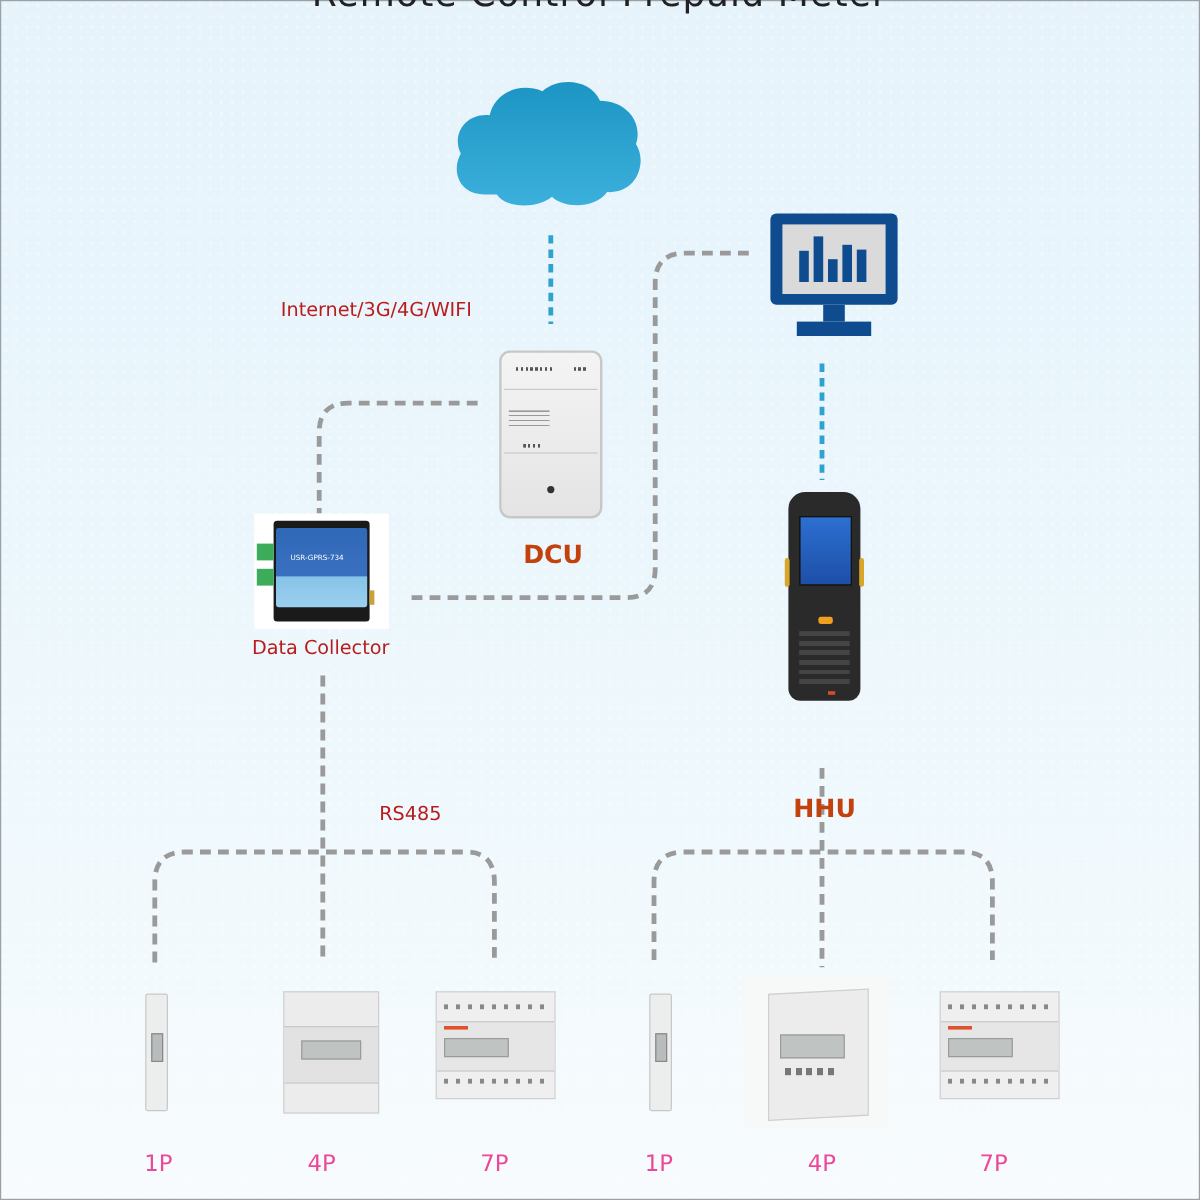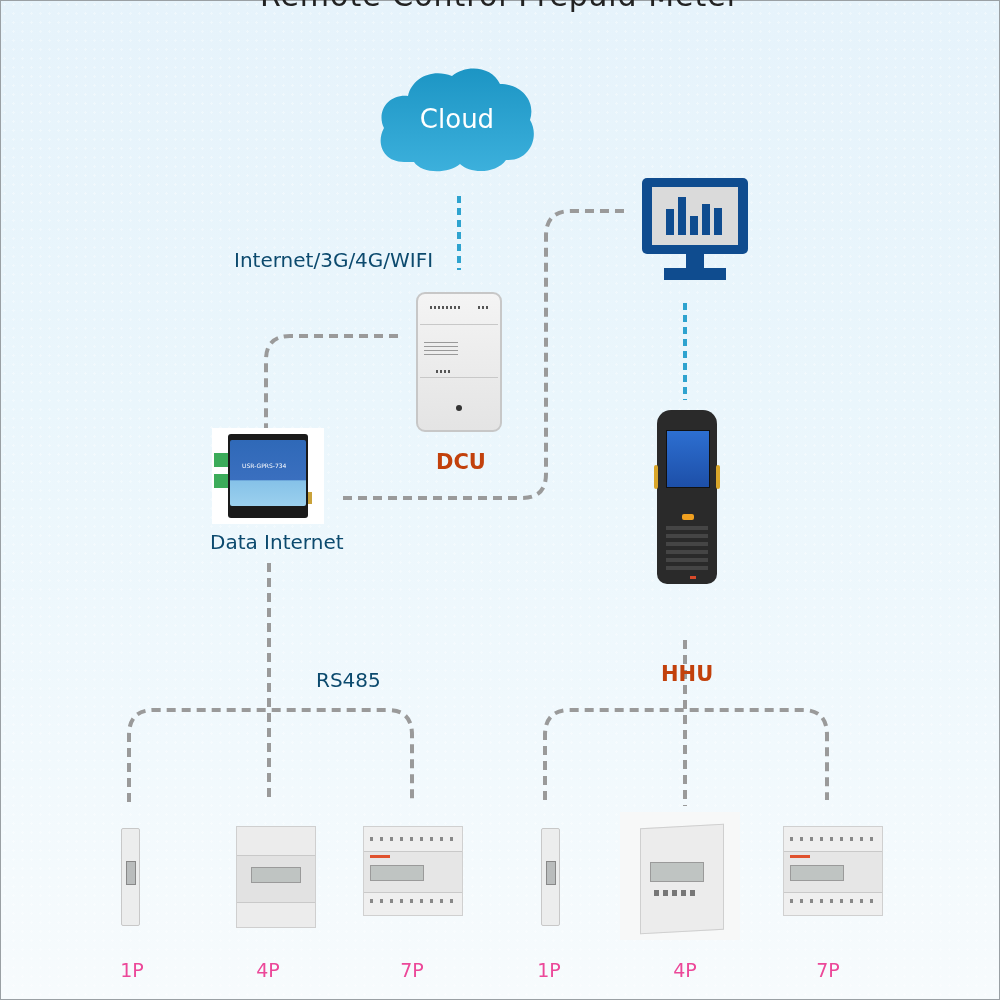--- a/index.html
+++ b/index.html
@@ -5,21 +5,21 @@
   html,body{margin:0;padding:0;}
   body{width:1000px;height:1000px;overflow:hidden;position:relative;
     font-family:"DejaVu Sans",sans-serif;
     background:linear-gradient(180deg,#e6f3fb 0%,#eaf6fc 40%,#f1f9fd 75%,#f7fbfd 100%);}
   .frame{position:absolute;left:0;top:0;width:998px;height:998px;border:1px solid #9aa0a4;box-sizing:content-box;}
   .dots{position:absolute;inset:0;
     background-image:radial-gradient(rgba(255,255,255,.55) 1.2px,transparent 1.4px);
     background-size:9px 9px;opacity:.6;}
   .abs{position:absolute;}
   .title{left:0;width:1000px;top:-22px;text-align:center;font-size:30px;color:#222;letter-spacing:1px;}
-  .label{font-size:20px;color:#0c4a6e;}
+  .label{font-size:16px;color:#b91c1c;}
   .blue-label{font-size:21px;font-weight:bold;color:#c2410c;}
   svg.lines{position:absolute;left:0;top:0;}
   .cloud-text{font-size:26px;color:#fff;}
   .meter-label{font-size:19px;color:#ec4899;width:60px;text-align:center;}
 </style>
 </head>
 <body>
 
 <div class="frame"></div>
 <div class="dots"></div>
@@ -48,21 +48,20 @@
 <div class="abs" style="left:374px;top:62px;width:166px;height:116px;">
   <svg width="166" height="116" viewBox="0 0 166 116">
     <defs>
       <linearGradient id="cg" x1="0" y1="0" x2="0" y2="1">
         <stop offset="0" stop-color="#1c95c4"></stop>
         <stop offset="1" stop-color="#3cb0dc"></stop>
       </linearGradient>
     </defs>
     <path d="M30 100 C8 100 2 80 10 66 C2 50 14 32 34 34 C38 16 58 6 78 14 C92 2 118 4 126 22 C148 22 162 40 156 58 C166 74 156 100 132 98 C122 112 96 112 86 102 C74 112 48 112 40 100 Z" fill="url(#cg)"></path>
   </svg>
-  <div class="abs cloud-text" style="left:0;top:42px;width:166px;text-align:center;">Cloud</div>
 </div>
 
 <div class="abs label" style="left:234px;top:248px;">Internet/3G/4G/WIFI</div>
 
 <div class="abs" style="left:416px;top:292px;width:86px;height:140px;">
   <div style="position:absolute;inset:0;border-radius:9px;background:linear-gradient(180deg,#f4f4f4,#e4e4e4);border:2px solid #c7c7c7;"></div>
   <div style="position:absolute;left:4px;right:4px;top:32px;height:1px;background:#c8c8c8;"></div>
   <div style="position:absolute;left:4px;right:4px;top:85px;height:1px;background:#c8c8c8;"></div>
   <div style="position:absolute;left:14px;top:14px;width:30px;height:3px;background:repeating-linear-gradient(90deg,#555 0 2px,transparent 2px 4px);"></div>
   <div style="position:absolute;left:62px;top:14px;width:12px;height:3px;background:repeating-linear-gradient(90deg,#555 0 2px,transparent 2px 4px);"></div>
@@ -73,21 +72,21 @@
 <div class="abs blue-label" style="left:436px;top:450px;">DCU</div>
 
 <div class="abs" style="left:212px;top:428px;width:112px;height:96px;background:#fff;">
   <div style="position:absolute;left:16px;top:6px;width:80px;height:84px;background:#1a1a1a;border-radius:3px;"></div>
   <div style="position:absolute;left:18px;top:12px;width:76px;height:66px;background:linear-gradient(180deg,#2f69b8 0%,#3a6fbf 60%,#86c2e8 62%,#9bd0ee 100%);border-radius:2px;"></div>
   <div style="position:absolute;left:2px;top:25px;width:14px;height:14px;background:#3cac5a;"></div>
   <div style="position:absolute;left:2px;top:46px;width:14px;height:14px;background:#3cac5a;"></div>
   <div style="position:absolute;left:30px;top:34px;font-size:6px;color:#fff;font-family:'DejaVu Sans',sans-serif;">USR-GPRS-734</div>
   <div style="position:absolute;left:96px;top:64px;width:4px;height:12px;background:#c9a23a;"></div>
 </div>
-<div class="abs label" style="left:210px;top:530px;">Data Internet</div>
+<div class="abs label" style="left:210px;top:530px;">Data Collector</div>
 
 <div class="abs" style="left:640px;top:176px;width:110px;height:108px;">
   <svg width="110" height="108" viewBox="0 0 110 108">
     <rect x="2" y="2" width="106" height="76" rx="5" fill="#0f4c8f"></rect>
     <rect x="12" y="11" width="86" height="58" fill="#dadada"></rect>
     <rect x="26" y="33" width="8" height="26" fill="#0f4c8f"></rect>
     <rect x="38" y="21" width="8" height="38" fill="#0f4c8f"></rect>
     <rect x="50" y="40" width="8" height="19" fill="#0f4c8f"></rect>
     <rect x="62" y="28" width="8" height="31" fill="#0f4c8f"></rect>
     <rect x="74" y="32" width="8" height="27" fill="#0f4c8f"></rect>

